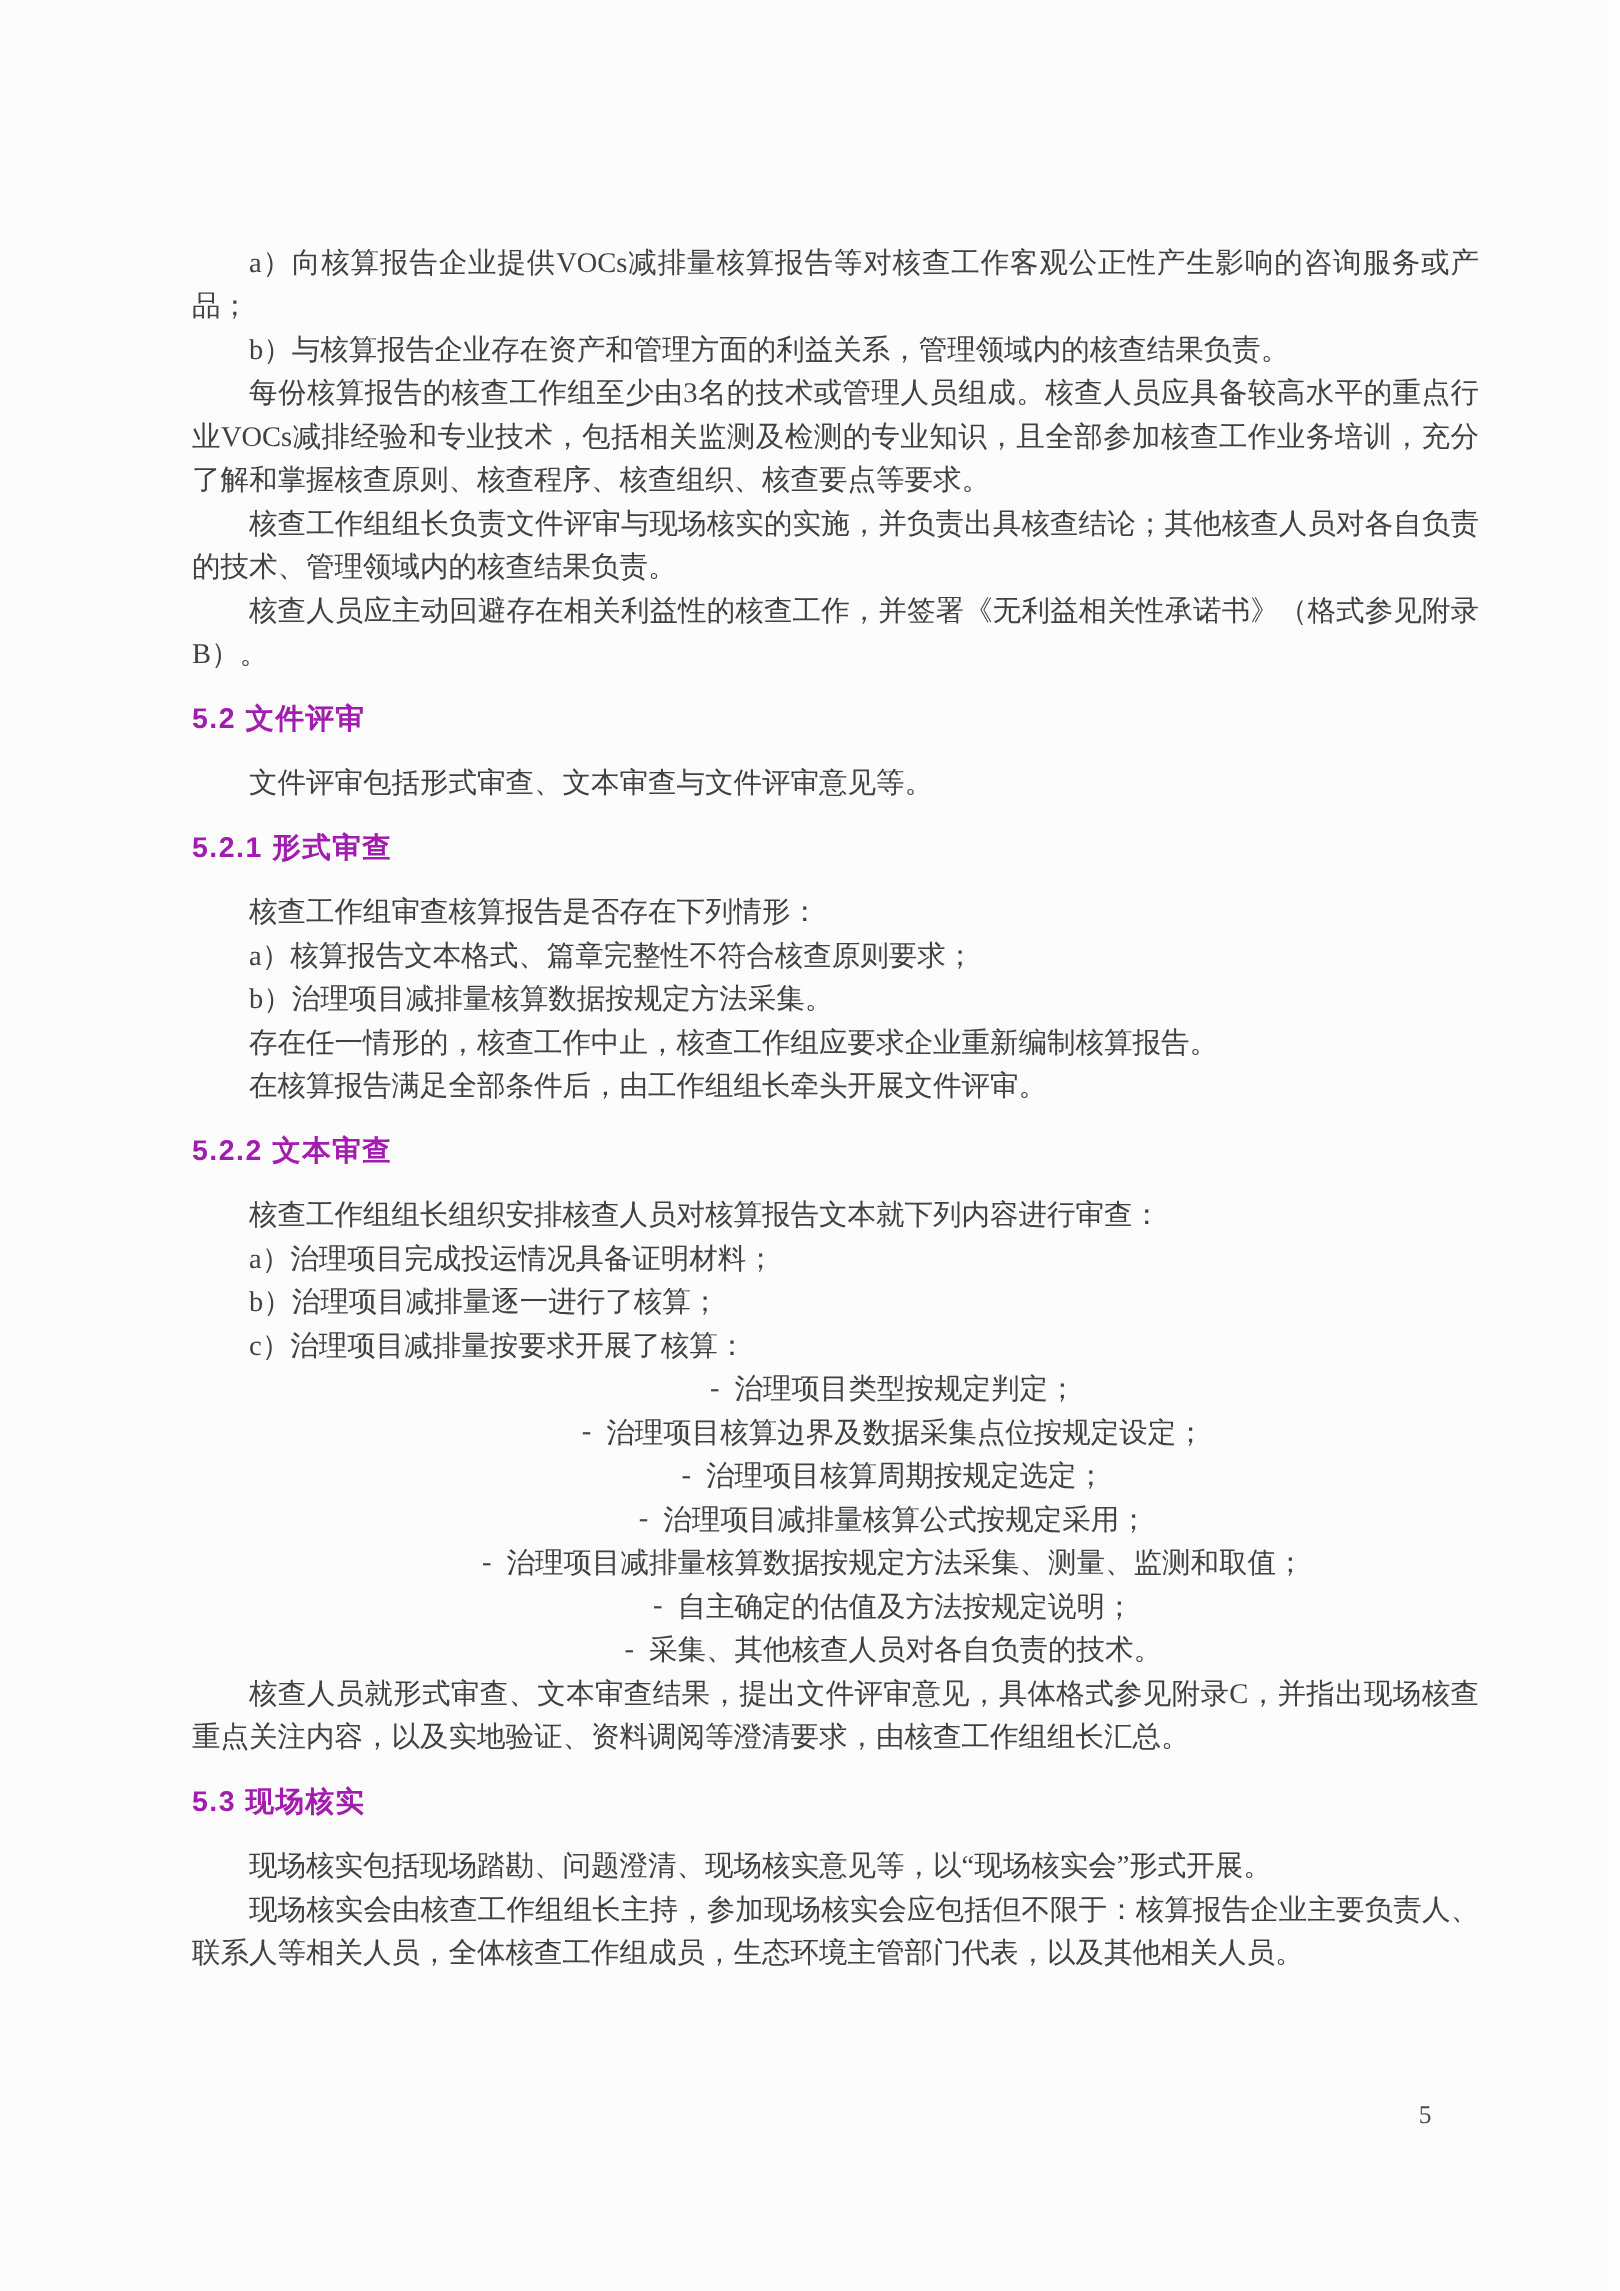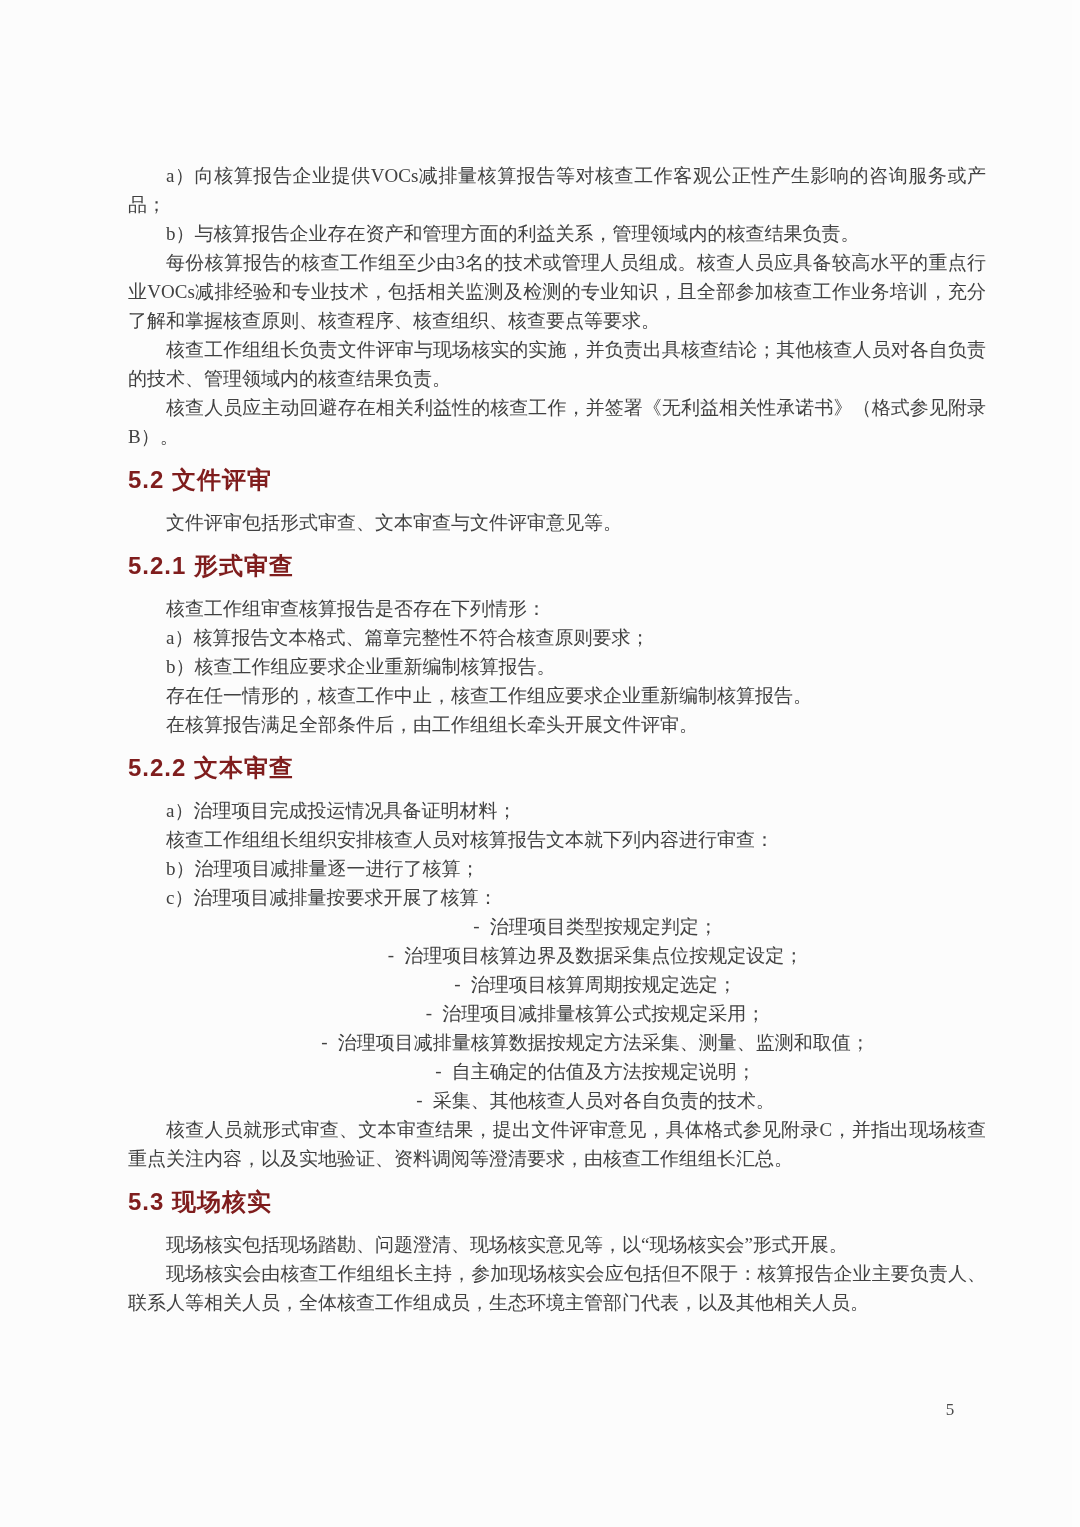--- a/index.html
+++ b/index.html
@@ -24,24 +24,24 @@
     width: 858px;
     font-size: 19px;
     line-height: 29px;
     text-align: justify;
   }
   .blk { margin: 0; }
   .p { text-indent: 2em; }
   .h2, .h3 {
     font-family: "Liberation Sans", "DejaVu Sans", sans-serif;
     font-weight: 700;
-    font-size: 24px;
+    font-size: 19px;
     letter-spacing: 1px;
     margin: 14px 0;
-    color: #7f1d1d;
+    color: #a21caf;
     text-indent: 0;
   }
   .li {
     padding-left: 77px;
     text-indent: 0;
     text-align: center;
   }
   .dash {
     display: inline-block;
     margin-right: 10px;
@@ -66,26 +66,26 @@
       <div class="blk p">a）向核算报告企业提供VOCs减排量核算报告等对核查工作客观公正性产生影响的咨询服务或产品；</div>
       <div class="blk p">b）与核算报告企业存在资产和管理方面的利益关系，管理领域内的核查结果负责。</div>
       <div class="blk p">每份核算报告的核查工作组至少由3名的技术或管理人员组成。核查人员应具备较高水平的重点行业VOCs减排经验和专业技术，包括相关监测及检测的专业知识，且全部参加核查工作业务培训，充分了解和掌握核查原则、核查程序、核查组织、核查要点等要求。</div>
       <div class="blk p">核查工作组组长负责文件评审与现场核实的实施，并负责出具核查结论；其他核查人员对各自负责的技术、管理领域内的核查结果负责。</div>
       <div class="blk p">核查人员应主动回避存在相关利益性的核查工作，并签署《无利益相关性承诺书》（格式参见附录B）。</div>
       <div class="blk h2">5.2 文件评审</div>
       <div class="blk p">文件评审包括形式审查、文本审查与文件评审意见等。</div>
       <div class="blk h3">5.2.1 形式审查</div>
       <div class="blk p">核查工作组审查核算报告是否存在下列情形：</div>
       <div class="blk p">a）核算报告文本格式、篇章完整性不符合核查原则要求；</div>
-      <div class="blk p">b）核查工作组应要求企业重新编制核算报告。</div>
+      <div class="blk p">b）治理项目减排量核算数据按规定方法采集。</div>
       <div class="blk p">存在任一情形的，核查工作中止，核查工作组应要求企业重新编制核算报告。</div>
       <div class="blk p">在核算报告满足全部条件后，由工作组组长牵头开展文件评审。</div>
       <div class="blk h3">5.2.2 文本审查</div>
+      <div class="blk p">核查工作组组长组织安排核查人员对核算报告文本就下列内容进行审查：</div>
       <div class="blk p">a）治理项目完成投运情况具备证明材料；</div>
-      <div class="blk p">核查工作组组长组织安排核查人员对核算报告文本就下列内容进行审查：</div>
       <div class="blk p">b）治理项目减排量逐一进行了核算；</div>
       <div class="blk p">c）治理项目减排量按要求开展了核算：</div>
       <div class="blk li"><span class="dash">-</span><span>治理项目类型按规定判定；</span></div>
       <div class="blk li"><span class="dash">-</span><span>治理项目核算边界及数据采集点位按规定设定；</span></div>
       <div class="blk li"><span class="dash">-</span><span>治理项目核算周期按规定选定；</span></div>
       <div class="blk li"><span class="dash">-</span><span>治理项目减排量核算公式按规定采用；</span></div>
       <div class="blk li"><span class="dash">-</span><span>治理项目减排量核算数据按规定方法采集、测量、监测和取值；</span></div>
       <div class="blk li"><span class="dash">-</span><span>自主确定的估值及方法按规定说明；</span></div>
       <div class="blk li"><span class="dash">-</span><span>采集、其他核查人员对各自负责的技术。</span></div>
       <div class="blk p">核查人员就形式审查、文本审查结果，提出文件评审意见，具体格式参见附录C，并指出现场核查重点关注内容，以及实地验证、资料调阅等澄清要求，由核查工作组组长汇总。</div>

